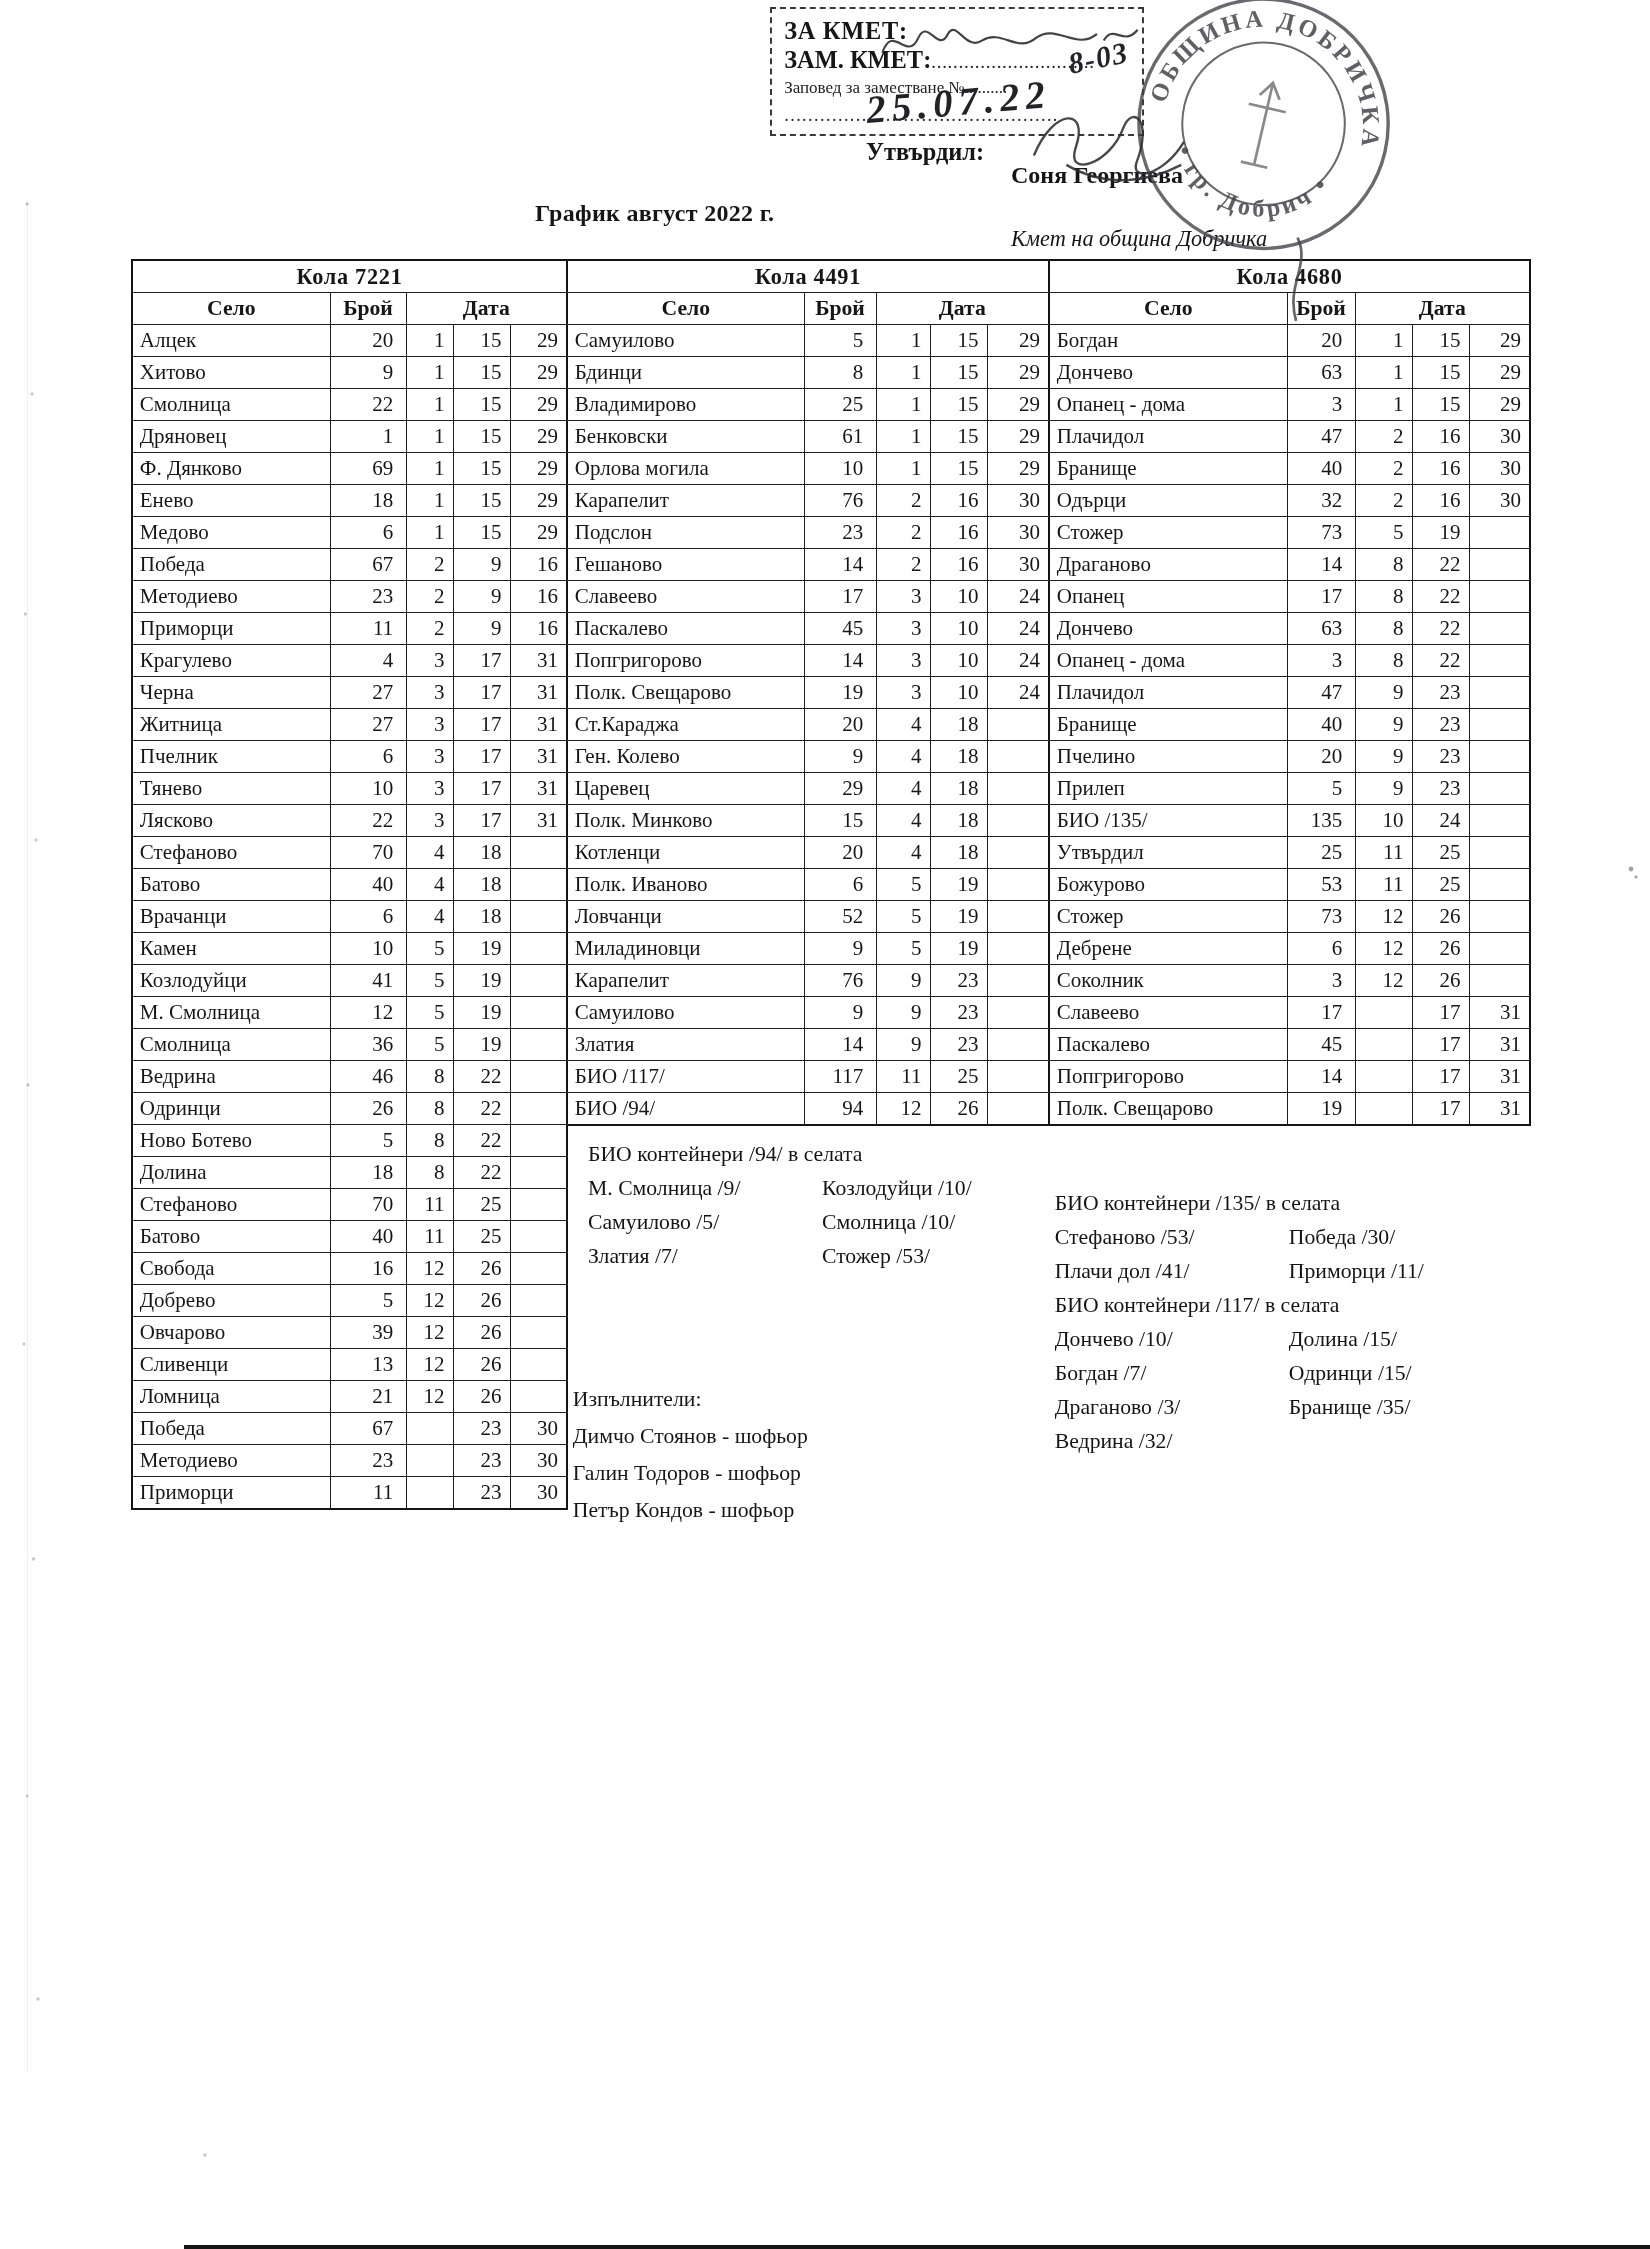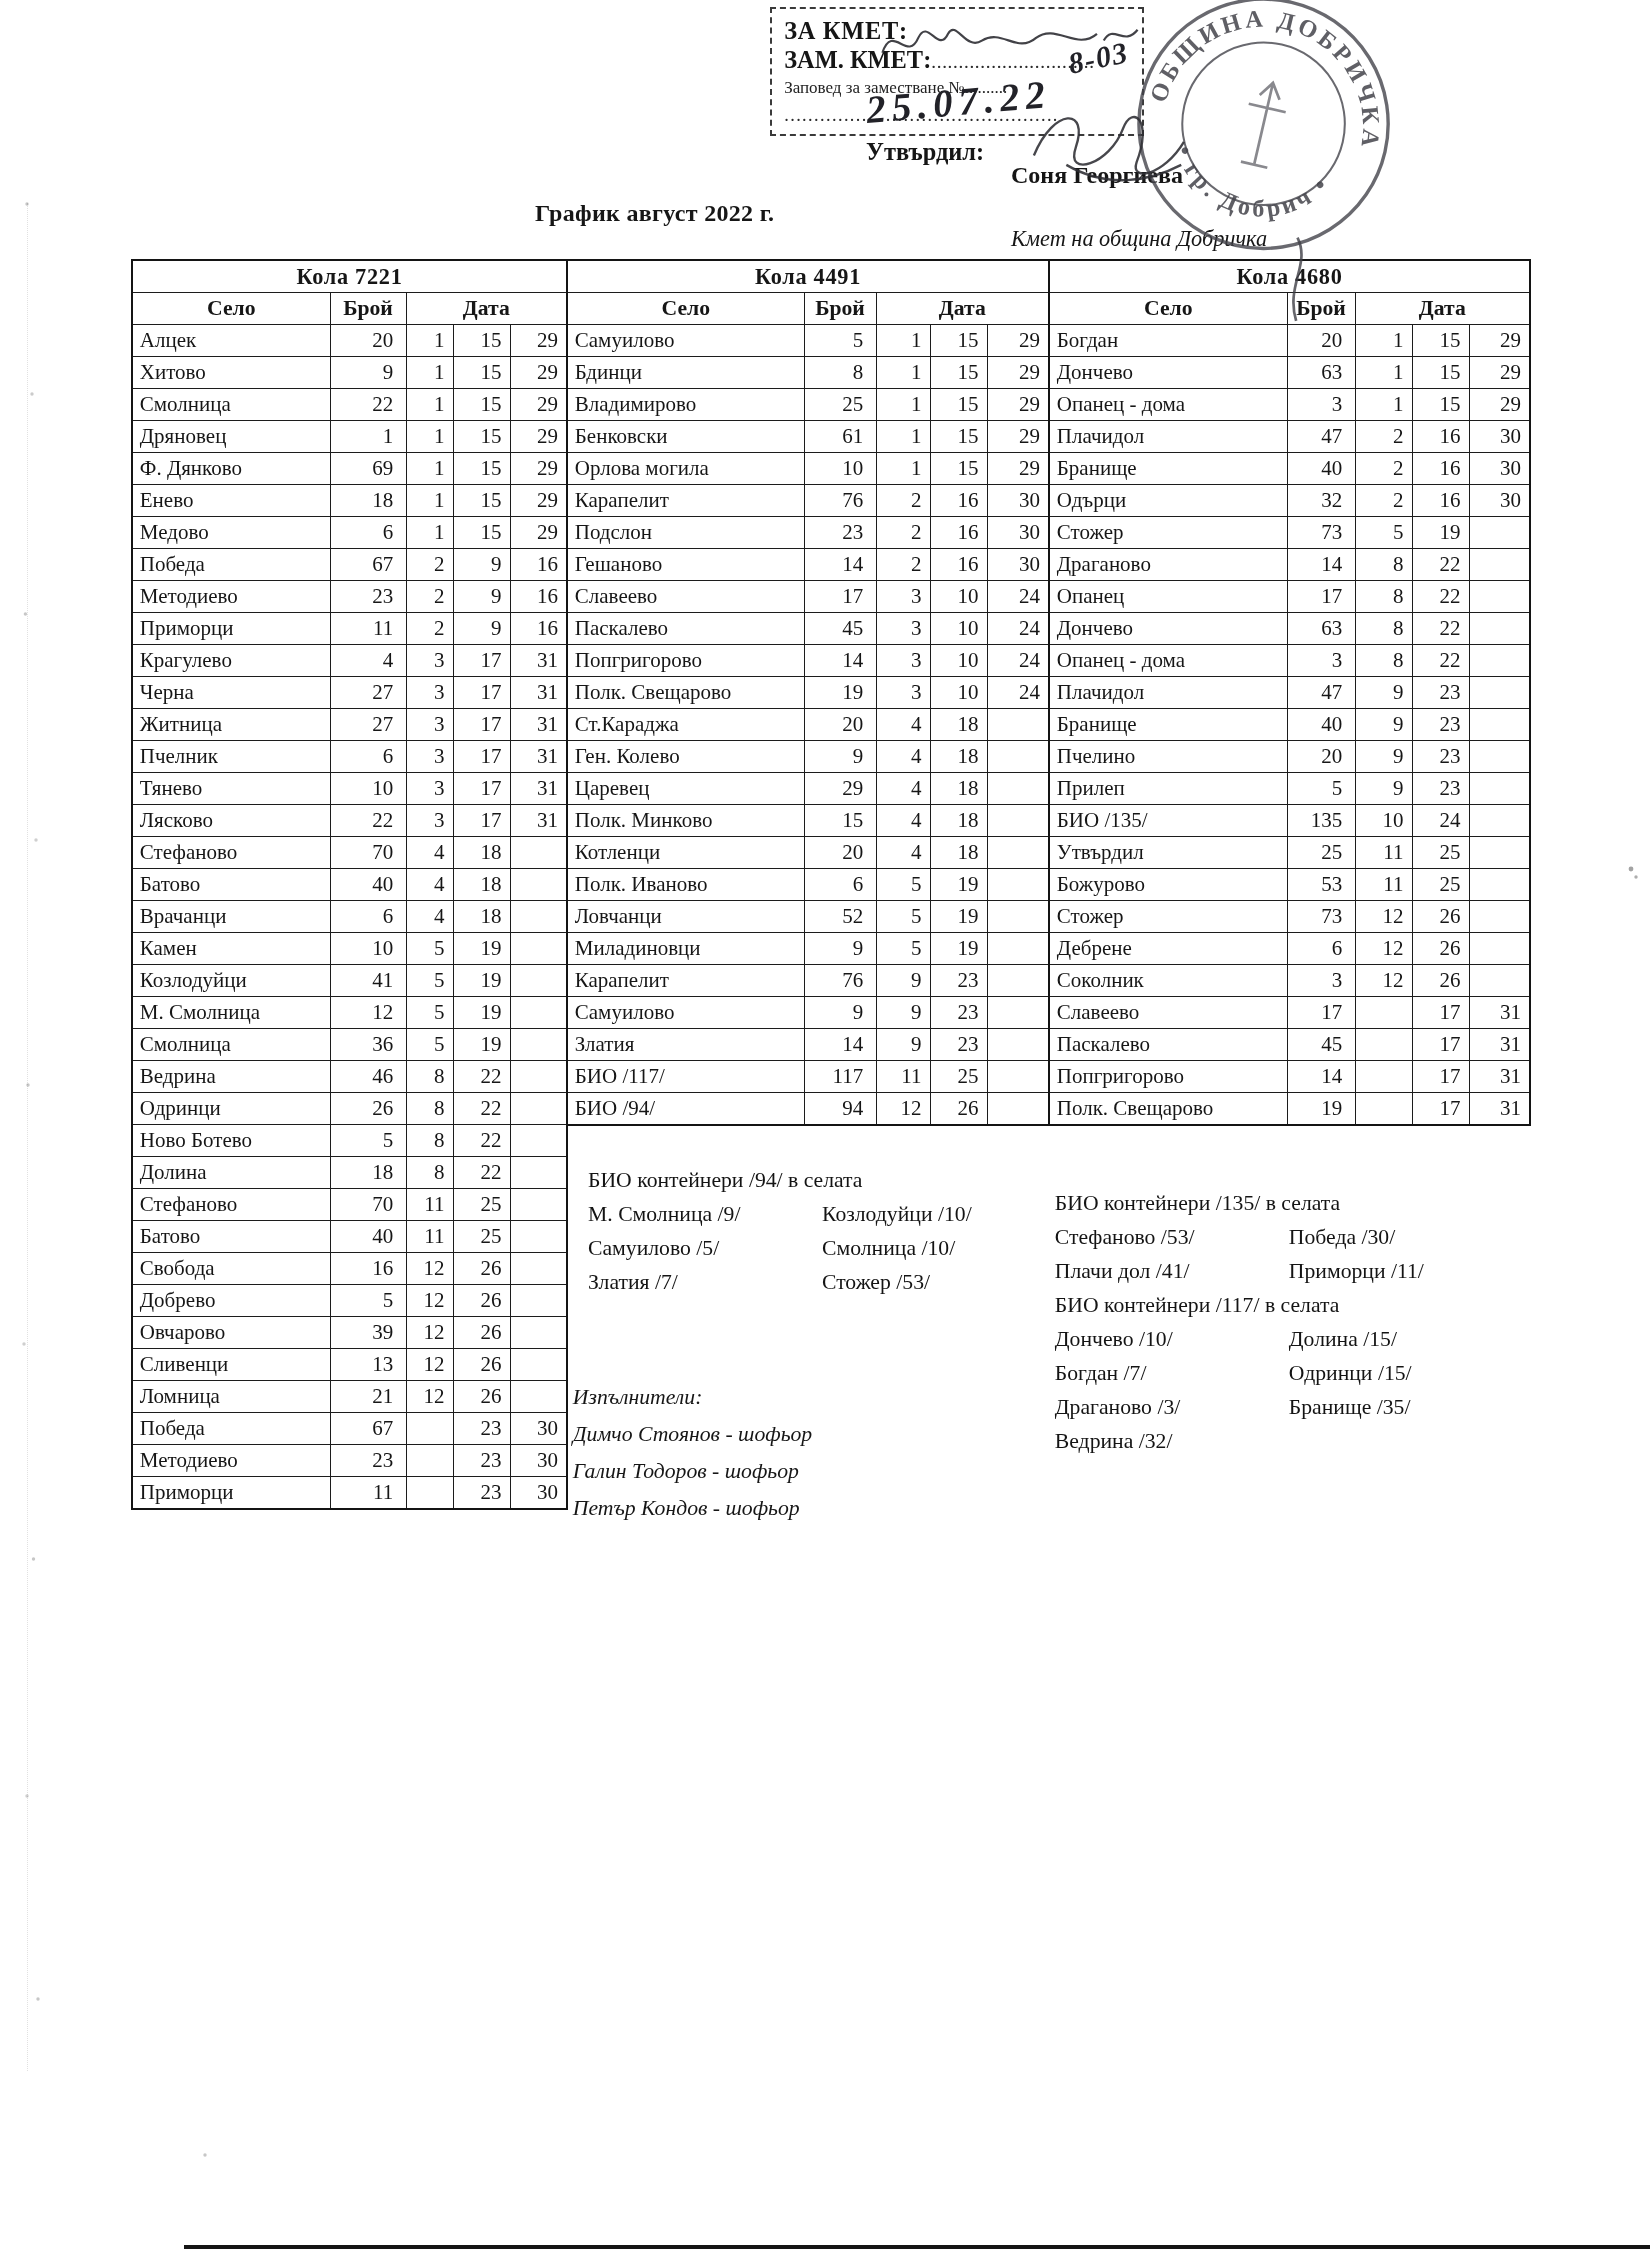--- a/index.html
+++ b/index.html
@@ -32,27 +32,27 @@
   table{border-collapse:collapse;table-layout:fixed;width:100%;border:2.7px solid #141414;}
   th,td{border:1.7px solid #1c1c1c;height:31px;font-size:21px;padding:0;overflow:hidden;white-space:nowrap;}
   th.car{font-size:22.3px;font-weight:bold;letter-spacing:0.7px;text-align:center;}
   th.colhead{font-size:21.7px;font-weight:bold;text-align:center;}
   td.c-village{text-align:left;padding-left:6.8px;}
   td.c-count{text-align:right;padding-right:12.2px;}
   td.c-date{text-align:right;padding-right:8.1px;}
 
   
   .notes{font-size:21.7px;padding-left:6.8px;color:#141414;}
-  .notes2{margin-top:37px;padding-left:22px;}
+  .notes2{margin-top:11px;padding-left:22px;}
   .notes3{margin-top:60px;}
   .note-title{height:34px;line-height:34px;white-space:nowrap;}
   .note-line{display:flex;height:34px;line-height:34px;white-space:nowrap;}
   .note-item{display:inline-block;}
   .note-item:first-child{flex:0 0 234px;width:234px;}
-  .executors{margin-top:80px;padding-left:6.8px;font-size:21.7px;font-style:italic;}
+  .executors{margin-top:108px;padding-left:6.8px;font-size:21.7px;}
   .executors .note-title,.executors .note-line{height:37px;line-height:37px;}
   .executors .note-item:first-child{flex:0 0 auto;width:auto;}
 
   
   .bottom-scan-line{position:absolute;left:184px;right:0;bottom:1.4px;height:4.1px;background:#151515;}
   .left-margin-dots{position:absolute;left:27px;top:203px;height:1868px;width:0;border-left:1.4px dotted rgba(40,40,40,0.14);}
   .noise{position:absolute;left:0;top:0;width:2px;height:2px;background:transparent;border-radius:50%;
     box-shadow:26px 203px 0 0.7px rgba(70,70,70,.3),31px 393px 0 0.7px rgba(70,70,70,.28),24.4px 613px 0 0.7px rgba(70,70,70,.3),
     35px 839px 0 0.7px rgba(70,70,70,.26),27px 1084px 0 0.7px rgba(70,70,70,.3),23px 1343px 0 0.7px rgba(70,70,70,.26),
     32.5px 1558px 0 0.7px rgba(70,70,70,.3),26px 1795px 0 0.7px rgba(70,70,70,.26),37px 1998px 0 0.7px rgba(70,70,70,.3),

